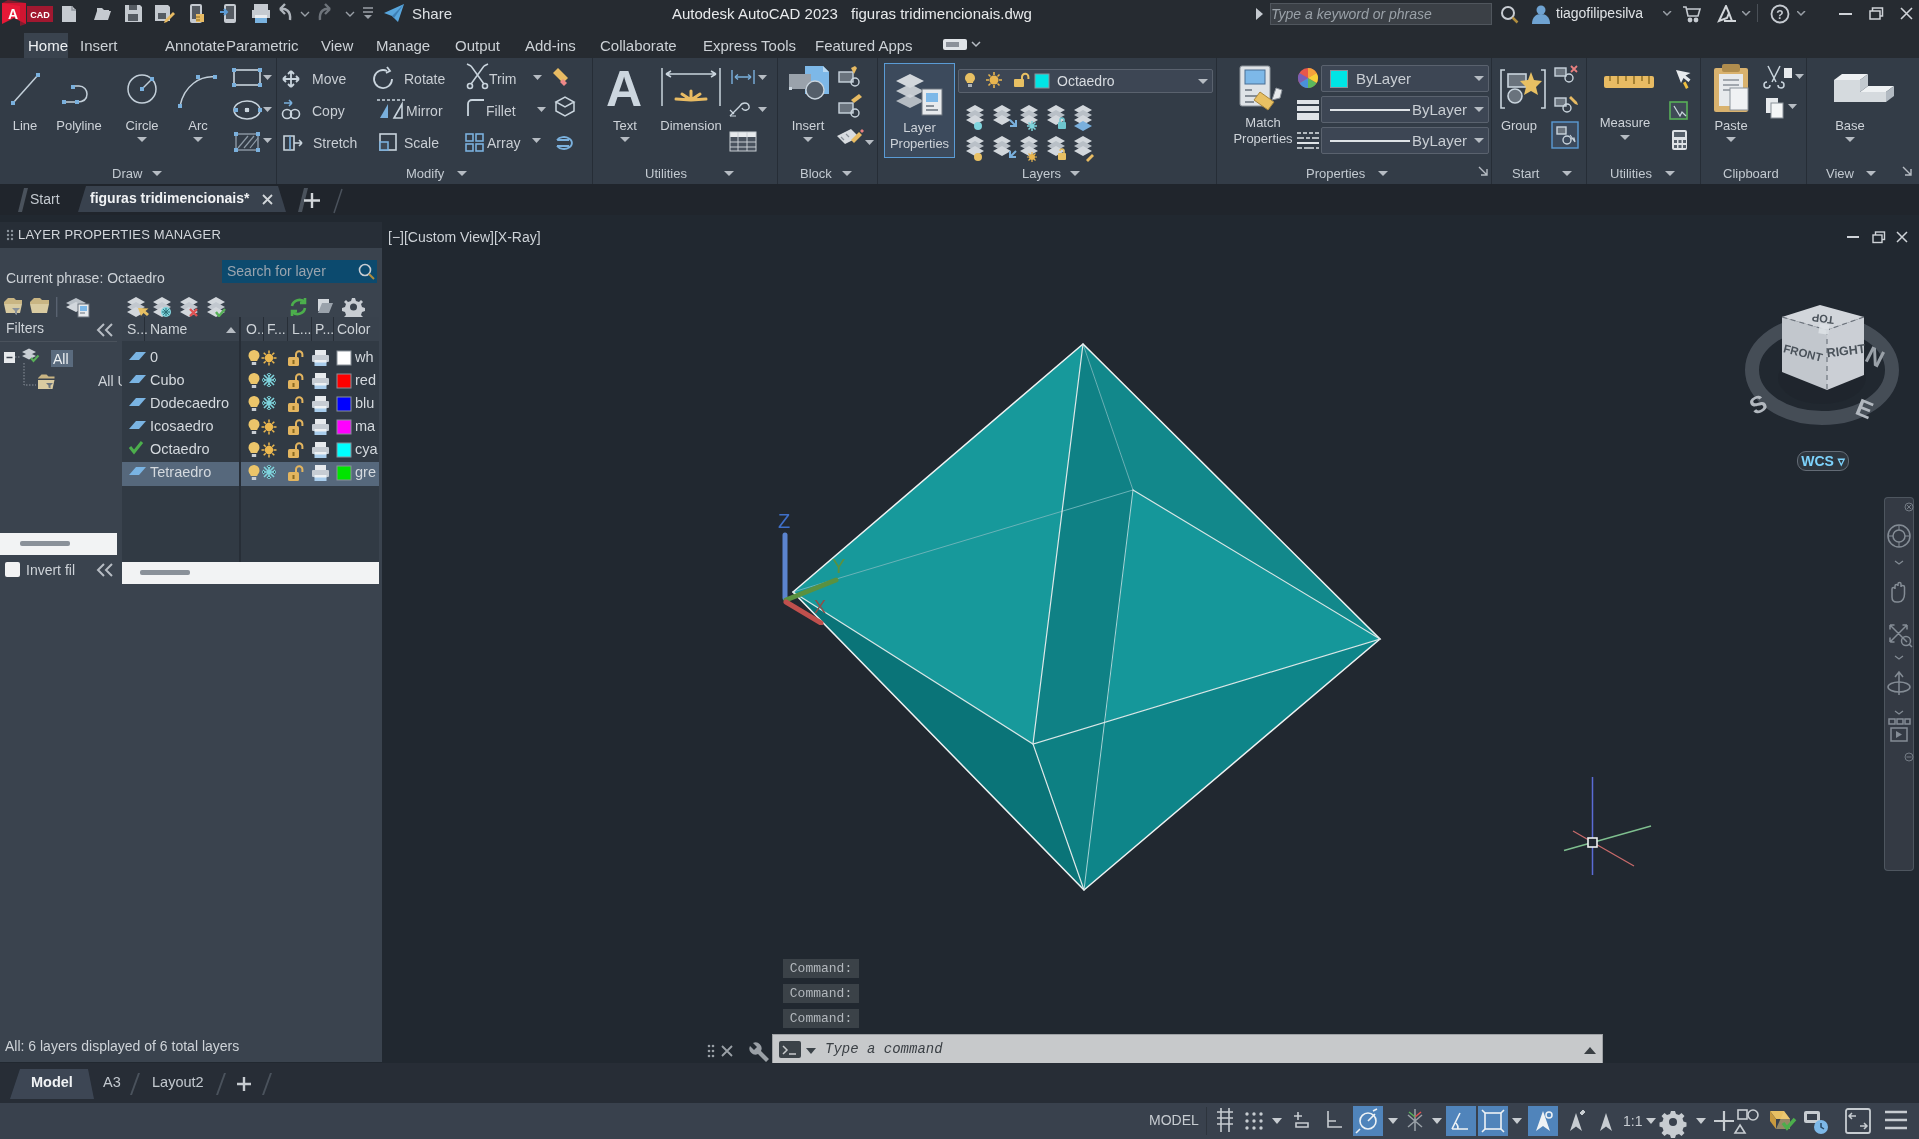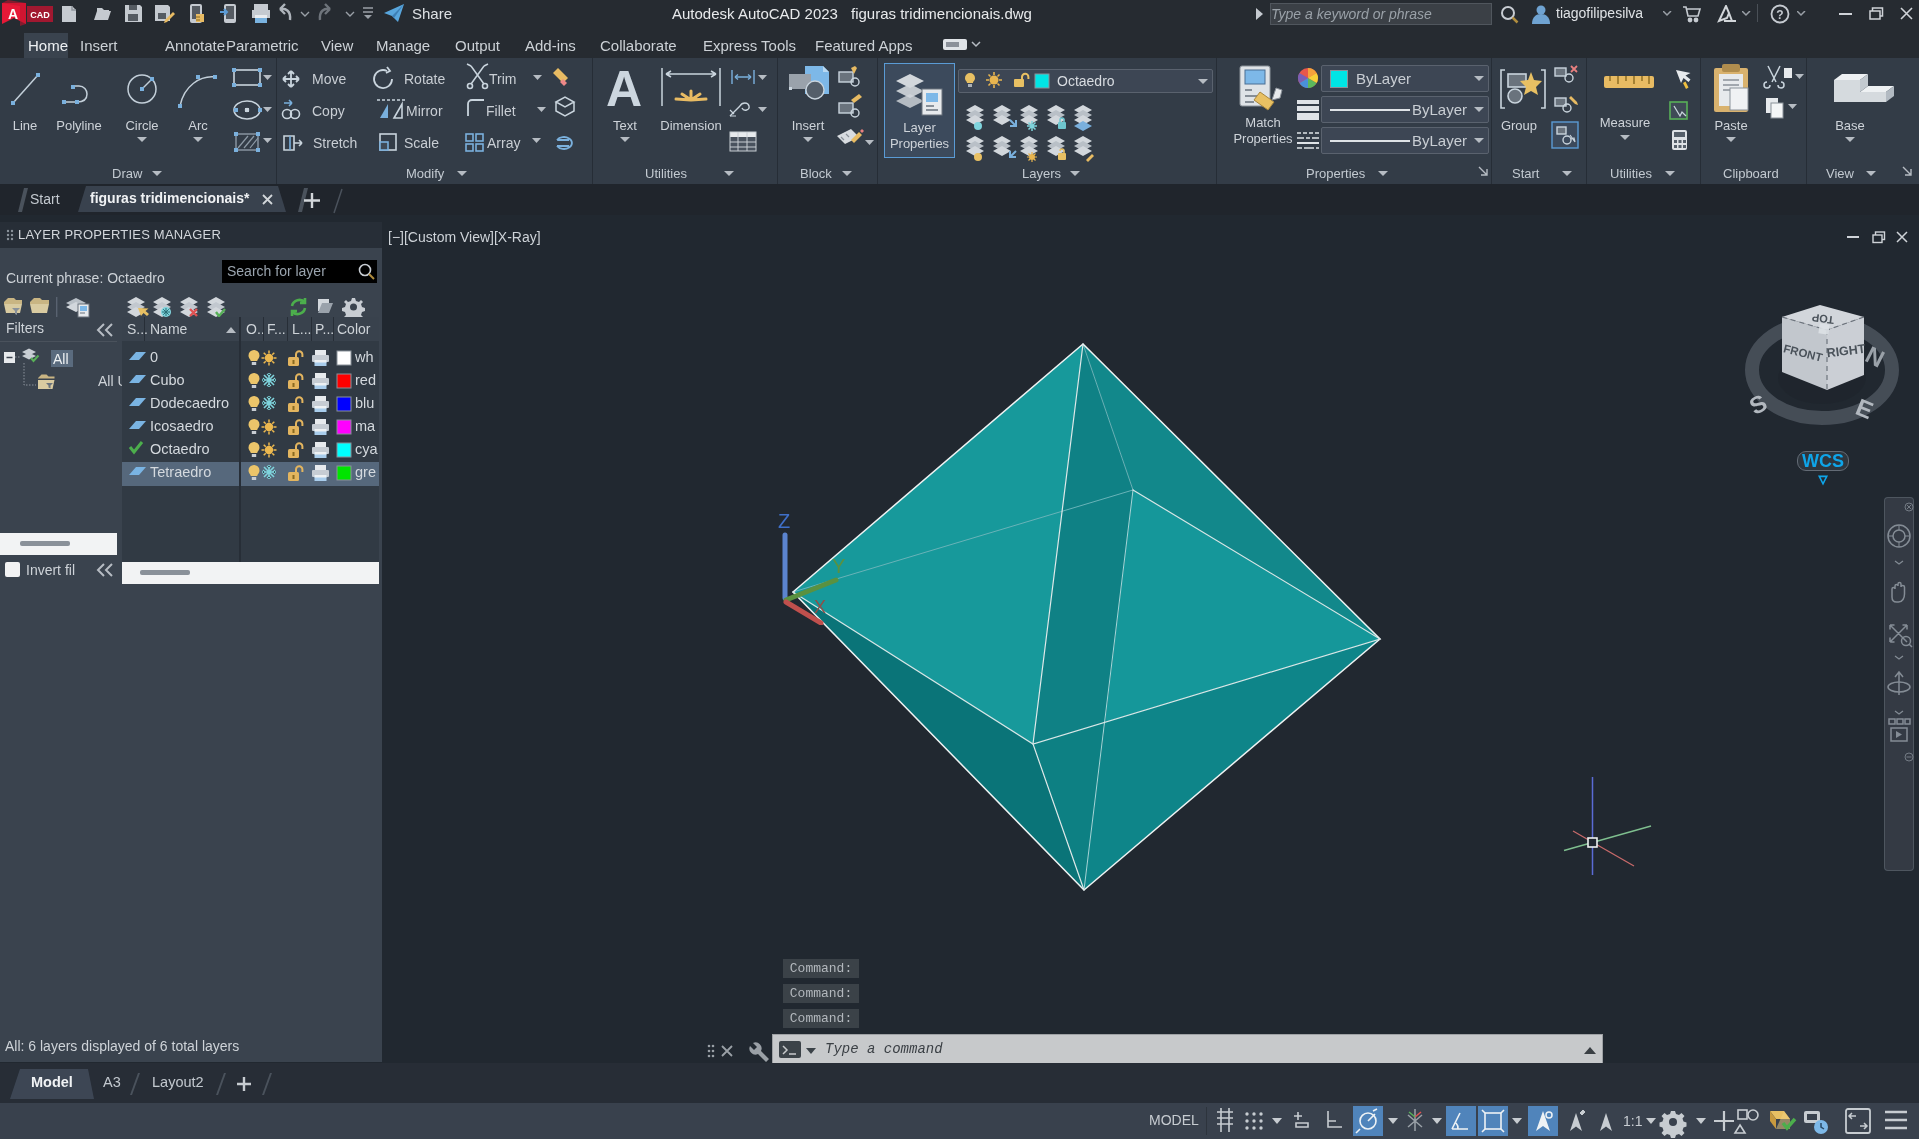--- a/index.html
+++ b/index.html
@@ -651,21 +651,21 @@
    <polygon points="47,17 85,5 129,17 92,30" fill="#d2d6db"></polygon>
    <polygon points="47,17 47,72 92,90 92,30" fill="#c2c7cd"></polygon>
    <polygon points="92,30 92,90 129,75 129,17" fill="#cbcfd5"></polygon>
    <path d="M47 17 L92 30 L129 17 M92 30 L92 90" stroke="#6d747d" stroke-width="1.2" stroke-dasharray="5 4" fill="none"></path>
    <rect x="84" y="24" width="10" height="10" fill="#dde1e5" opacity="0.9" transform="rotate(8 89 29)"></rect>
    <text x="88" y="23" font-size="11" font-weight="bold" fill="#4a525a" text-anchor="middle" transform="rotate(187 88 19)">TOP</text>
    <text x="68" y="57" font-size="11.5" font-weight="bold" fill="#4a525a" text-anchor="middle" transform="rotate(14 68 53)">FRONT</text>
    <text x="111" y="55" font-size="12.5" font-weight="bold" fill="#4a525a" text-anchor="middle" transform="rotate(-7 111 51)">RIGHT</text>
   </g>
  </svg>
- <div class="abs" style="left:1797px;top:236px;width:52px;height:20px;border:1.5px solid #636b75;border-radius:9px;background:rgba(60,67,76,0.5);color:#0ea5e9;font-size:18px;font-weight:bold;text-align:center;line-height:18px;">WCS ▿</div>
+ <div class="abs" style="left:1797px;top:236px;width:52px;height:20px;border:1.5px solid #636b75;border-radius:9px;background:rgba(60,67,76,0.5);color:#7dd3fc;font-size:14px;font-weight:bold;text-align:center;line-height:18px;">WCS ▿</div>
 
  <div class="abs" style="left:1884px;top:282px;width:30px;height:374px;background:rgba(95,104,115,0.30);border:1px solid rgba(130,138,148,0.35);border-radius:4px;"></div>
  <svg class="abs" style="left:1884px;top:282px" width="30" height="374" fill="none" stroke="#848c95" stroke-width="1.5">
   <g opacity="0.8">
         <circle cx="25" cy="10" r="4" stroke-width="1"></circle>
         <path d="M23 8 l4 4 M27 8 l-4 4" stroke-width="1"></path>
       </g>
   <circle cx="15" cy="39" r="11"></circle>
       <circle cx="15" cy="39" r="6"></circle>
       <path d="M15 28 v5 M15 45 v5 M4 39 h5 M21 39 h5" stroke-width="1"></path>
@@ -738,21 +738,21 @@
         <circle cx="2" cy="2" r="1.2"></circle>
         <circle cx="6" cy="2" r="1.2"></circle>
         <circle cx="2" cy="6" r="1.2"></circle>
         <circle cx="6" cy="6" r="1.2"></circle>
         <circle cx="2" cy="10" r="1.2"></circle>
         <circle cx="6" cy="10" r="1.2"></circle>
       </svg>
   <span class="abs" style="left:18px;top:5px;font-size:13px;color:#d2d6db;letter-spacing:0.2px;">LAYER PROPERTIES MANAGER</span>
  </div>
  <span class="abs" style="left:6px;top:48px;font-size:14px;color:#ced3d8;">Current phrase: Octaedro</span>
- <div class="abs" style="left:222px;top:38px;width:155px;height:23px;background:#000000;">
+ <div class="abs" style="left:222px;top:38px;width:155px;height:23px;background:#0c4a6e;">
   <span class="abs" style="left:5px;top:3px;font-size:14px;color:#9aa4ae;">Search for layer</span>
   <svg class="abs" style="left:136px;top:3px" width="18" height="18">
         <circle cx="7" cy="7" r="5.5" stroke="#c8cdd3" stroke-width="1.6" fill="none"></circle>
         <path d="M11 11 l5 5" stroke="#b08d3e" stroke-width="2"></path>
       </svg>
  </div>
 
  <svg class="abs" style="left:0px;top:72px" width="382" height="26">
   <g>
         <path d="M4 8 l4 -4 h6 l2 2 h6 v4 h-18 z" fill="#c9b583"></path>

